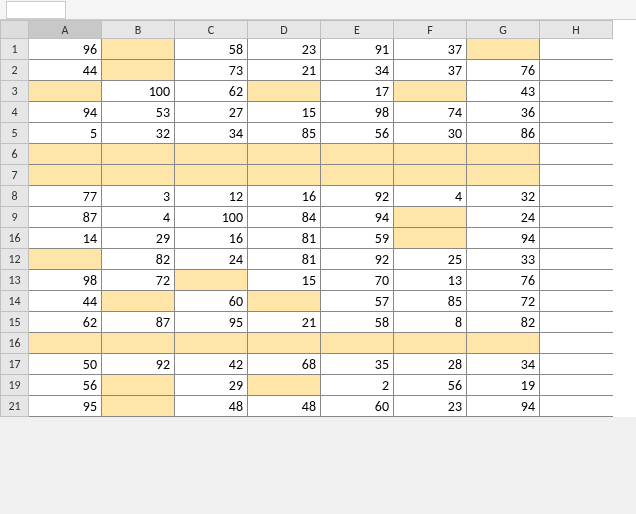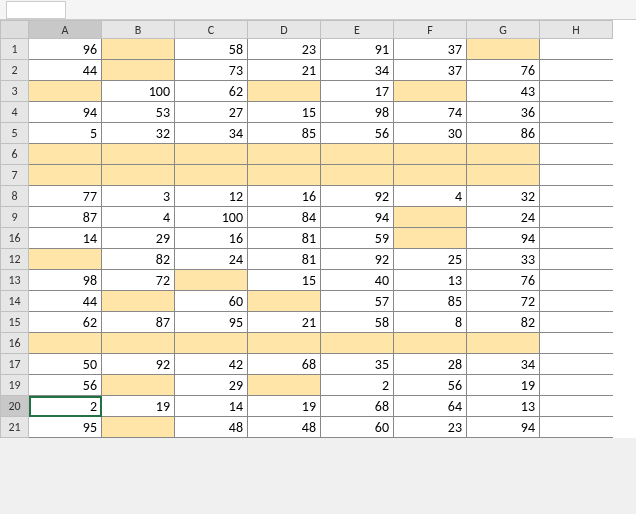--- a/index.html
+++ b/index.html
@@ -238,21 +238,21 @@
           <td class="cell">25</td>
           <td class="cell">33</td>
           <td class="cell" style="border-right: none; width: 32px; background: rgb(255, 255, 255);"></td>
         </tr>
         <tr>
           <td class="row-header">13</td>
           <td class="cell">98</td>
           <td class="cell">72</td>
           <td class="cell highlight"></td>
           <td class="cell">15</td>
-          <td class="cell">40</td>
+          <td class="cell">70</td>
           <td class="cell">13</td>
           <td class="cell">76</td>
           <td class="cell" style="border-right: none; width: 32px; background: rgb(255, 255, 255);"></td>
         </tr>
         <tr>
           <td class="row-header">14</td>
           <td class="cell">44</td>
           <td class="cell highlight"></td>
           <td class="cell">60</td>
           <td class="cell highlight"></td>
@@ -299,31 +299,20 @@
           <td class="cell">56</td>
           <td class="cell highlight"></td>
           <td class="cell">29</td>
           <td class="cell highlight"></td>
           <td class="cell">2</td>
           <td class="cell">56</td>
           <td class="cell">19</td>
           <td class="cell" style="border-right: none; width: 32px; background: rgb(255, 255, 255);"></td>
         </tr>
         <tr>
-          <td class="row-header selected">20</td>
-          <td class="cell active">2</td>
-          <td class="cell">19</td>
-          <td class="cell">14</td>
-          <td class="cell">19</td>
-          <td class="cell">68</td>
-          <td class="cell">64</td>
-          <td class="cell">13</td>
-          <td class="cell" style="border-right: none; width: 32px; background: rgb(255, 255, 255);"></td>
-        </tr>
-        <tr>
           <td class="row-header">21</td>
           <td class="cell">95</td>
           <td class="cell highlight"></td>
           <td class="cell">48</td>
           <td class="cell">48</td>
           <td class="cell">60</td>
           <td class="cell">23</td>
           <td class="cell">94</td>
           <td class="cell" style="border-right: none; width: 32px; background: rgb(255, 255, 255);"></td>
         </tr>

